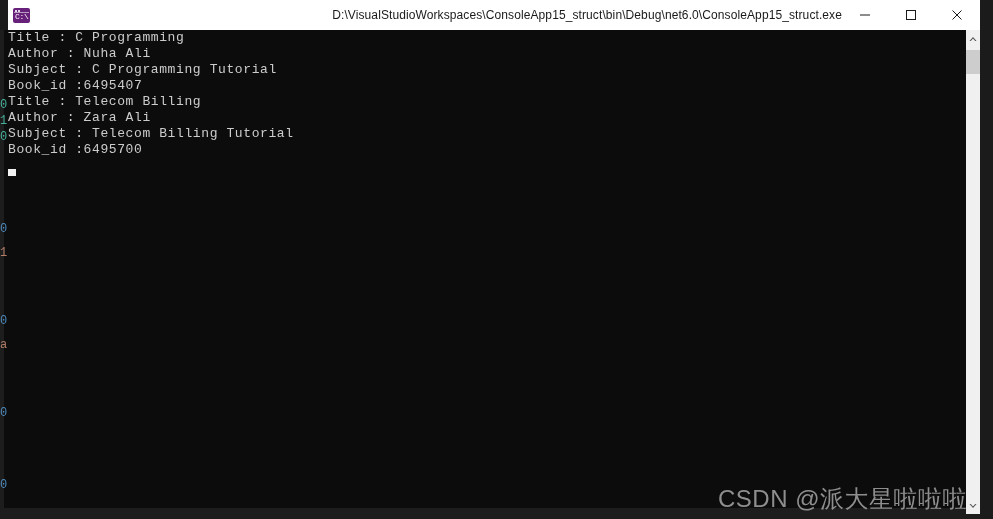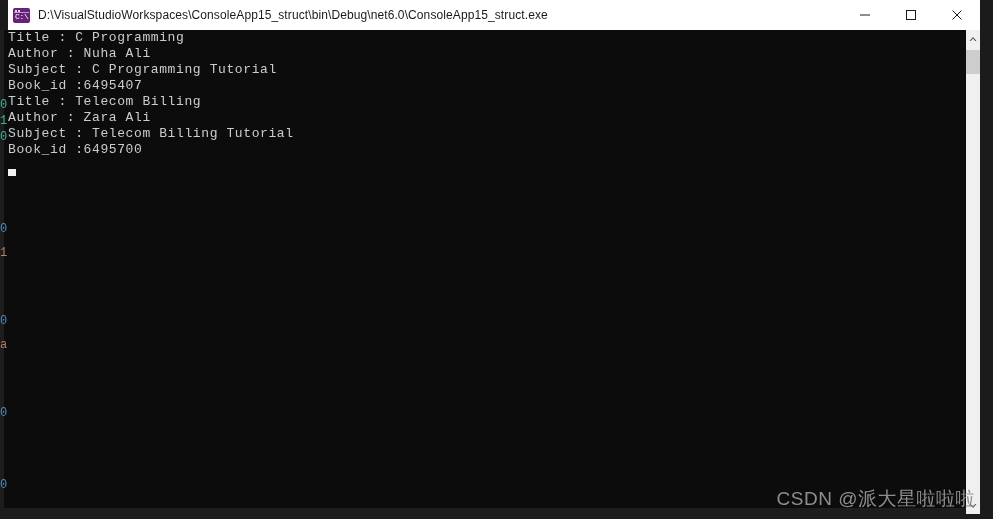--- a/index.html
+++ b/index.html
@@ -204,43 +204,43 @@
     right: 0;
     top: 30px;
     width: 13px;
     height: 489px;
     background: #1b1b1b;
   }
 
   
   #watermark {
     position: absolute;
-    right: 18px;
+    right: 26px;
     top: 487px;
-    font-size: 19px;
+    font-size: 24px;
     line-height: 24px;
     color: #8e8e8e;
     white-space: nowrap;
     letter-spacing: 0.5px;
   }
 </style>
 </head>
 <body>
 
 <div id="app-window">
 
   <div id="title-bar" style="background: rgb(255, 255, 255);">
     <div id="title-bar-left-edge"></div>
 
     <div id="app-icon">
       <div class="icon-dots"></div>
       <span class="icon-prompt">C:\</span>
     </div>
 
-    <div id="window-title" style="color: rgb(26, 26, 26);">D:\VisualStudioWorkspaces\ConsoleApp15_struct\bin\Debug\net6.0\ConsoleApp15_struct.exe</div>
+    <div id="window-title" style="color: rgb(26, 26, 26); text-align: right;">D:\VisualStudioWorkspaces\ConsoleApp15_struct\bin\Debug\net6.0\ConsoleApp15_struct.exe</div>
 
     <div class="window-control">
       <svg width="12" height="12" viewBox="0 0 12 12">
         <line x1="1" y1="6" x2="11" y2="6" stroke="#1a1a1a" stroke-width="1"></line>
       </svg>
     </div>
 
     <div class="window-control">
       <svg width="12" height="12" viewBox="0 0 12 12">
         <rect x="1.5" y="1.5" width="9" height="9" fill="none" stroke="#1a1a1a" stroke-width="1"></rect>

